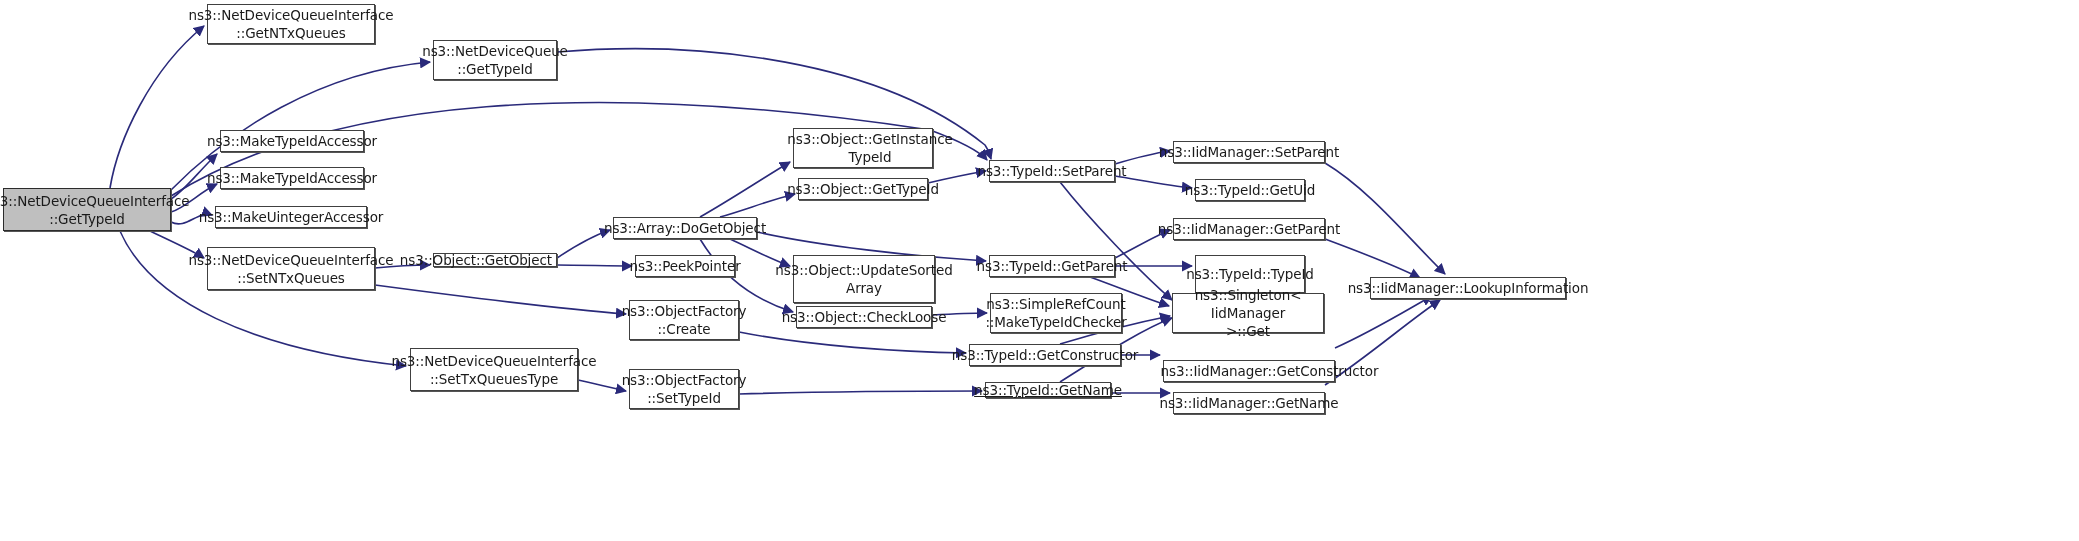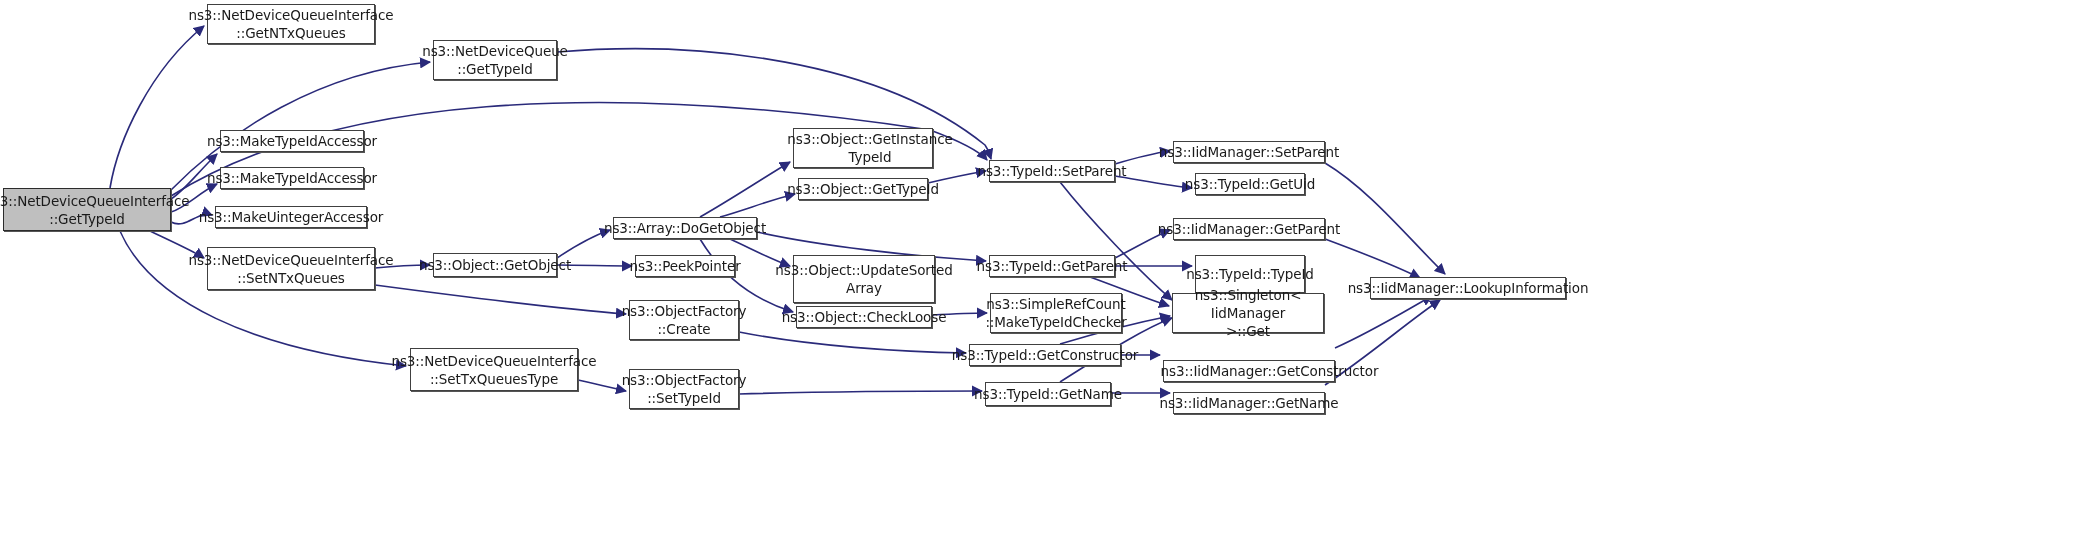--- a/index.html
+++ b/index.html
@@ -88,41 +88,41 @@
 ::GetNTxQueues</span></div>
       <div class="node" style="left: 433px; top: 40px; width: 124px; height: 40px;"><span>ns3::NetDeviceQueue
 ::GetTypeId</span></div>
       <div class="node" style="left: 220px; top: 130px; width: 144px; height: 22px;"><span>ns3::MakeTypeIdAccessor</span></div>
       <div class="node" style="left: 220px; top: 167px; width: 144px; height: 22px;"><span>ns3::MakeTypeIdAccessor</span></div>
       <div class="node" style="left: 215px; top: 206px; width: 152px; height: 22px;"><span>ns3::MakeUintegerAccessor</span></div>
       <div class="node" style="left: 207px; top: 247px; width: 168px; height: 43px;"><span>ns3::NetDeviceQueueInterface
 ::SetNTxQueues</span></div>
       <div class="node" style="left: 410px; top: 348px; width: 168px; height: 43px;"><span>ns3::NetDeviceQueueInterface
 ::SetTxQueuesType</span></div>
-      <div class="node" style="left: 433px; top: 253px; width: 124px; height: 24px;"><span>ns3::Object::GetObject</span></div>
+      <div class="node" style="left: 433px; top: 253px; width: 124px; height: 14px; justify-content: flex-end;"><span>ns3::Object::GetObject</span></div>
       <div class="node" style="left: 629px; top: 300px; width: 110px; height: 40px;"><span>ns3::ObjectFactory
 ::Create</span></div>
       <div class="node" style="left: 629px; top: 369px; width: 110px; height: 40px;"><span>ns3::ObjectFactory
 ::SetTypeId</span></div>
       <div class="node" style="left: 613px; top: 217px; width: 144px; height: 22px;"><span>ns3::Array::DoGetObject</span></div>
       <div class="node" style="left: 635px; top: 255px; width: 100px; height: 22px;"><span>ns3::PeekPointer</span></div>
       <div class="node" style="left: 793px; top: 128px; width: 140px; height: 40px; padding-left: 14px;"><span>ns3::Object::GetInstance
 TypeId</span></div>
       <div class="node" style="left: 798px; top: 178px; width: 130px; height: 22px;"><span>ns3::Object::GetTypeId</span></div>
       <div class="node" style="left: 793px; top: 255px; width: 142px; height: 48px;"><span>ns3::Object::UpdateSorted
 Array</span></div>
       <div class="node" style="left: 796px; top: 306px; width: 136px; height: 22px;"><span>ns3::Object::CheckLoose</span></div>
       <div class="node" style="left: 990px; top: 293px; width: 132px; height: 40px;"><span>ns3::SimpleRefCount
 ::MakeTypeIdChecker</span></div>
       <div class="node" style="left: 989px; top: 160px; width: 126px; height: 22px;"><span>ns3::TypeId::SetParent</span></div>
       <div class="node" style="left: 989px; top: 255px; width: 126px; height: 22px;"><span>ns3::TypeId::GetParent</span></div>
       <div class="node" style="left: 969px; top: 344px; width: 152px; height: 22px;"><span>ns3::TypeId::GetConstructor</span></div>
-      <div class="node" style="left: 985px; top: 382px; width: 126px; height: 24px;"><span>ns3::TypeId::GetName</span></div>
+      <div class="node" style="left: 985px; top: 382px; width: 126px; height: 16px; text-decoration: underline;"><span>ns3::TypeId::GetName</span></div>
       <div class="node" style="left: 1173px; top: 141px; width: 152px; height: 22px;"><span>ns3::IidManager::SetParent</span></div>
-      <div class="node" style="left: 1195px; top: 173px; width: 110px; height: 22px;"><span>ns3::TypeId::GetUid</span></div>
+      <div class="node" style="left: 1195px; top: 179px; width: 110px; height: 22px;"><span>ns3::TypeId::GetUid</span></div>
       <div class="node" style="left: 1173px; top: 218px; width: 152px; height: 22px;"><span>ns3::IidManager::GetParent</span></div>
       <div class="node" style="left: 1195px; top: 255px; width: 110px; height: 38px;"><span>ns3::TypeId::TypeId</span></div>
       <div class="node" style="left: 1172px; top: 293px; width: 152px; height: 40px;"><span>ns3::Singleton&lt; IidManager
 &gt;::Get</span></div>
       <div class="node" style="left: 1163px; top: 360px; width: 172px; height: 22px; padding-left: 41px;"><span>ns3::IidManager::GetConstructor</span></div>
       <div class="node" style="left: 1173px; top: 392px; width: 152px; height: 22px;"><span>ns3::IidManager::GetName</span></div>
       <div class="node" style="left: 1370px; top: 277px; width: 196px; height: 22px;"><span>ns3::IidManager::LookupInformation</span></div>
     </div>
 </div>
 

